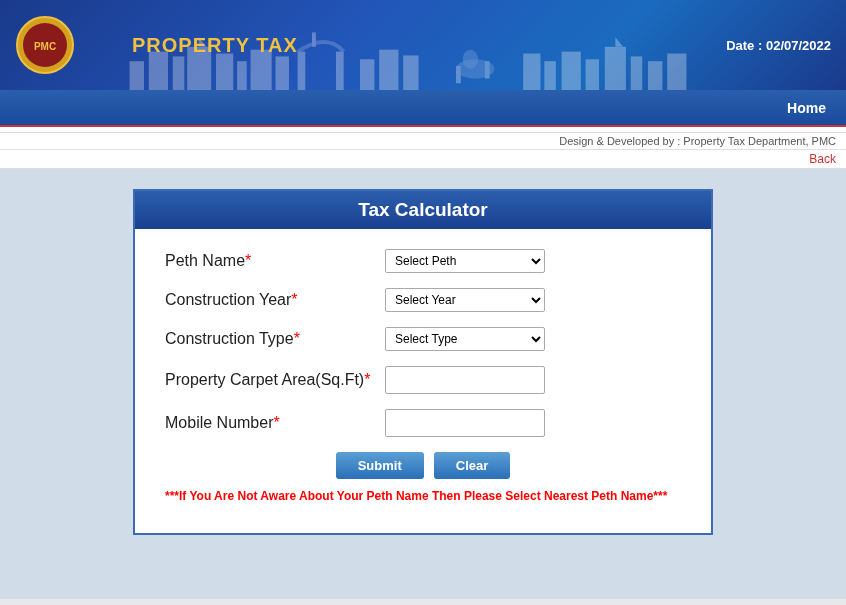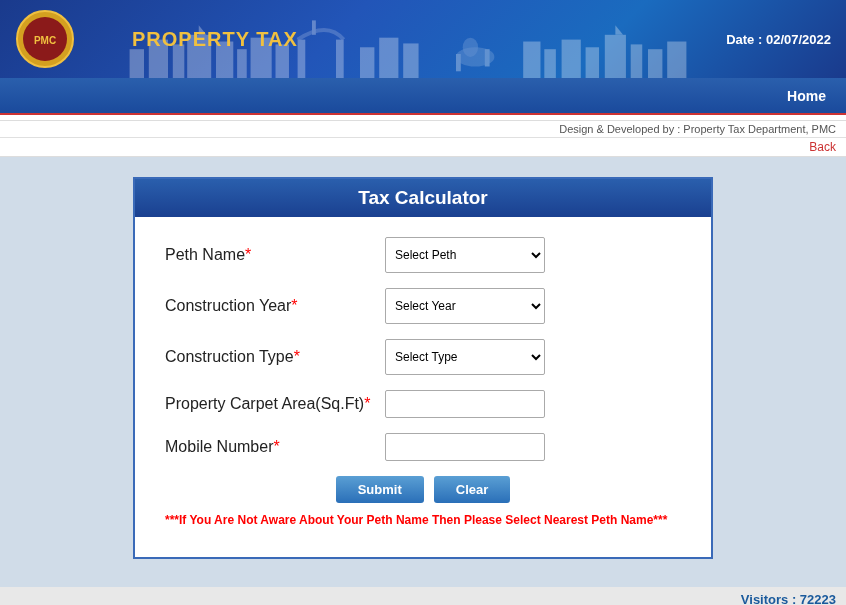--- a/index.html
+++ b/index.html
@@ -7,21 +7,21 @@
       font-family: Arial, sans-serif;
       font-size: 13px;
       background: #e8e8e8;
       width: 846px;
       min-height: 605px;
     }
 
     
     .header {
       background: linear-gradient(135deg, #1a3a8c 0%, #2255b8 40%, #1a6bbf 70%, #1a3a8c 100%);
-      height: 78px;
+      height: 90px;
       position: relative;
       overflow: hidden;
       display: flex;
       align-items: center;
       justify-content: space-between;
       padding: 0 15px;
     }
     .header-left {
       display: flex;
       align-items: center;
@@ -156,21 +156,21 @@
       width: 220px;
       font-size: 16px;
       color: #222;
       font-weight: normal;
     }
     .form-label .required {
       color: red;
     }
     .form-control {
       flex: 1;
-      height: 36px;
+      height: 24px;
       border: 1px solid #aaa;
       border-radius: 2px;
       padding: 0 5px;
       font-size: 12px;
       background: white;
       max-width: 160px;
     }
     .form-control-text {
       flex: 1;
       height: 28px;

